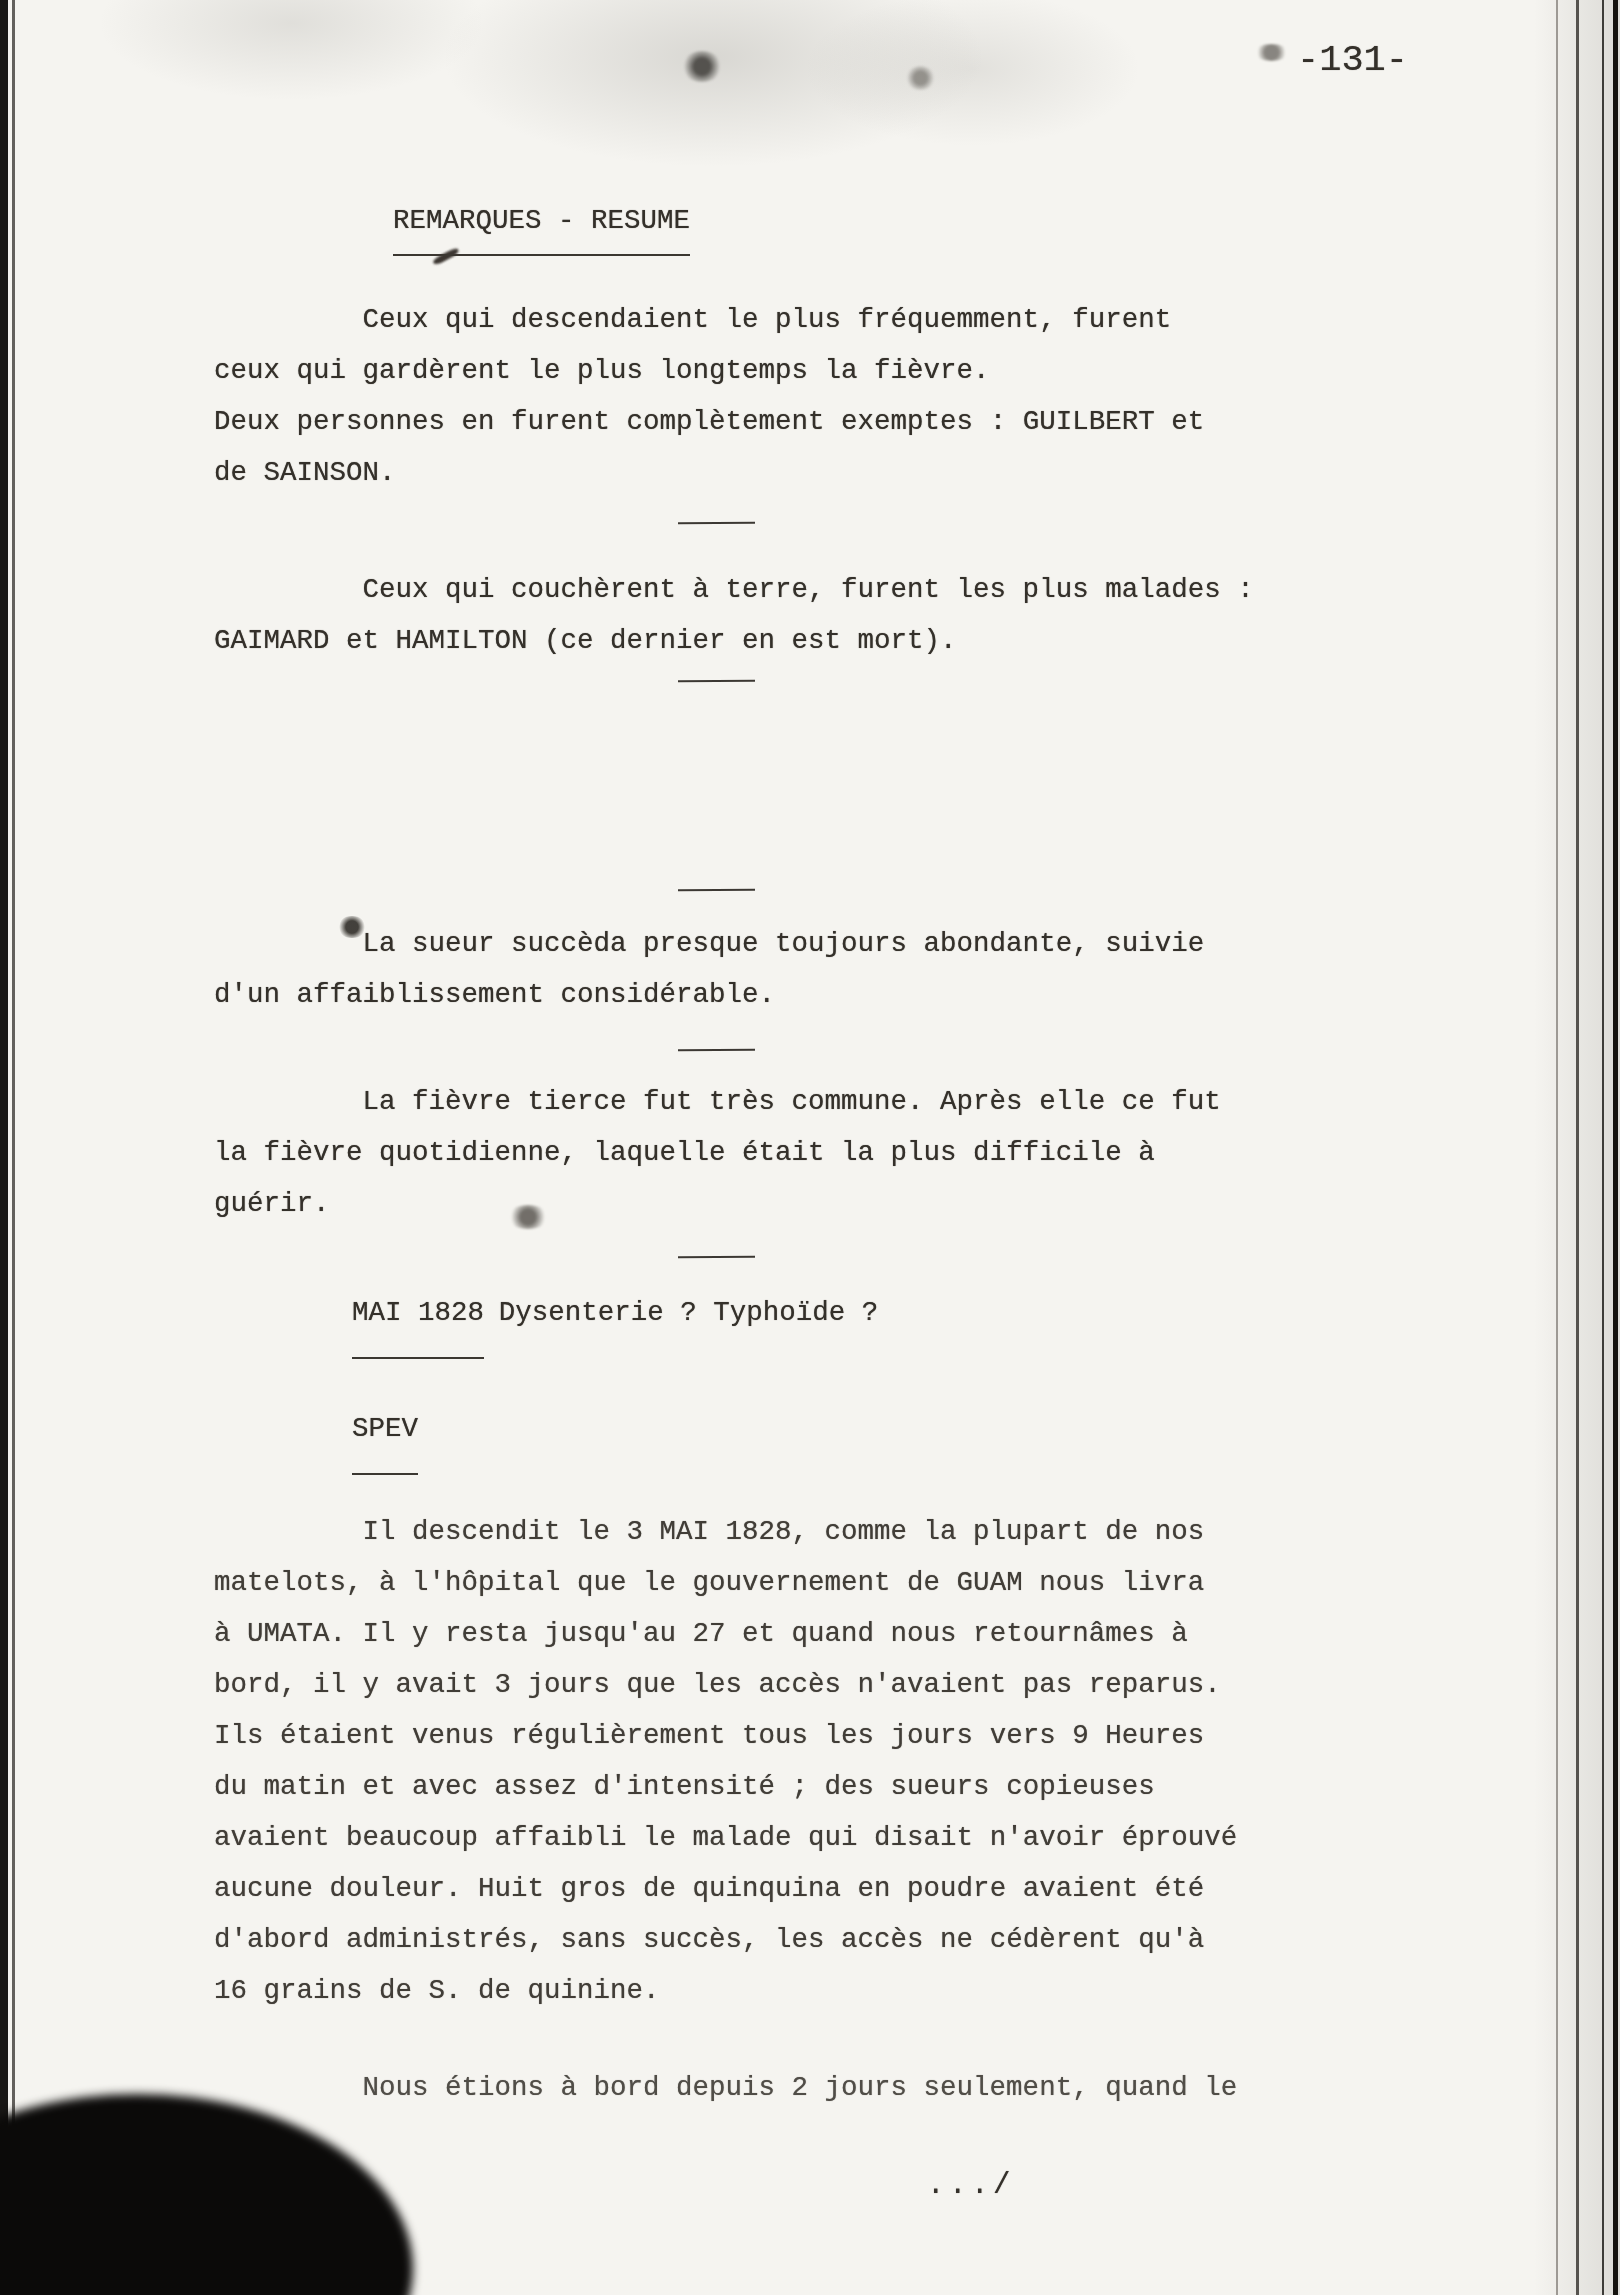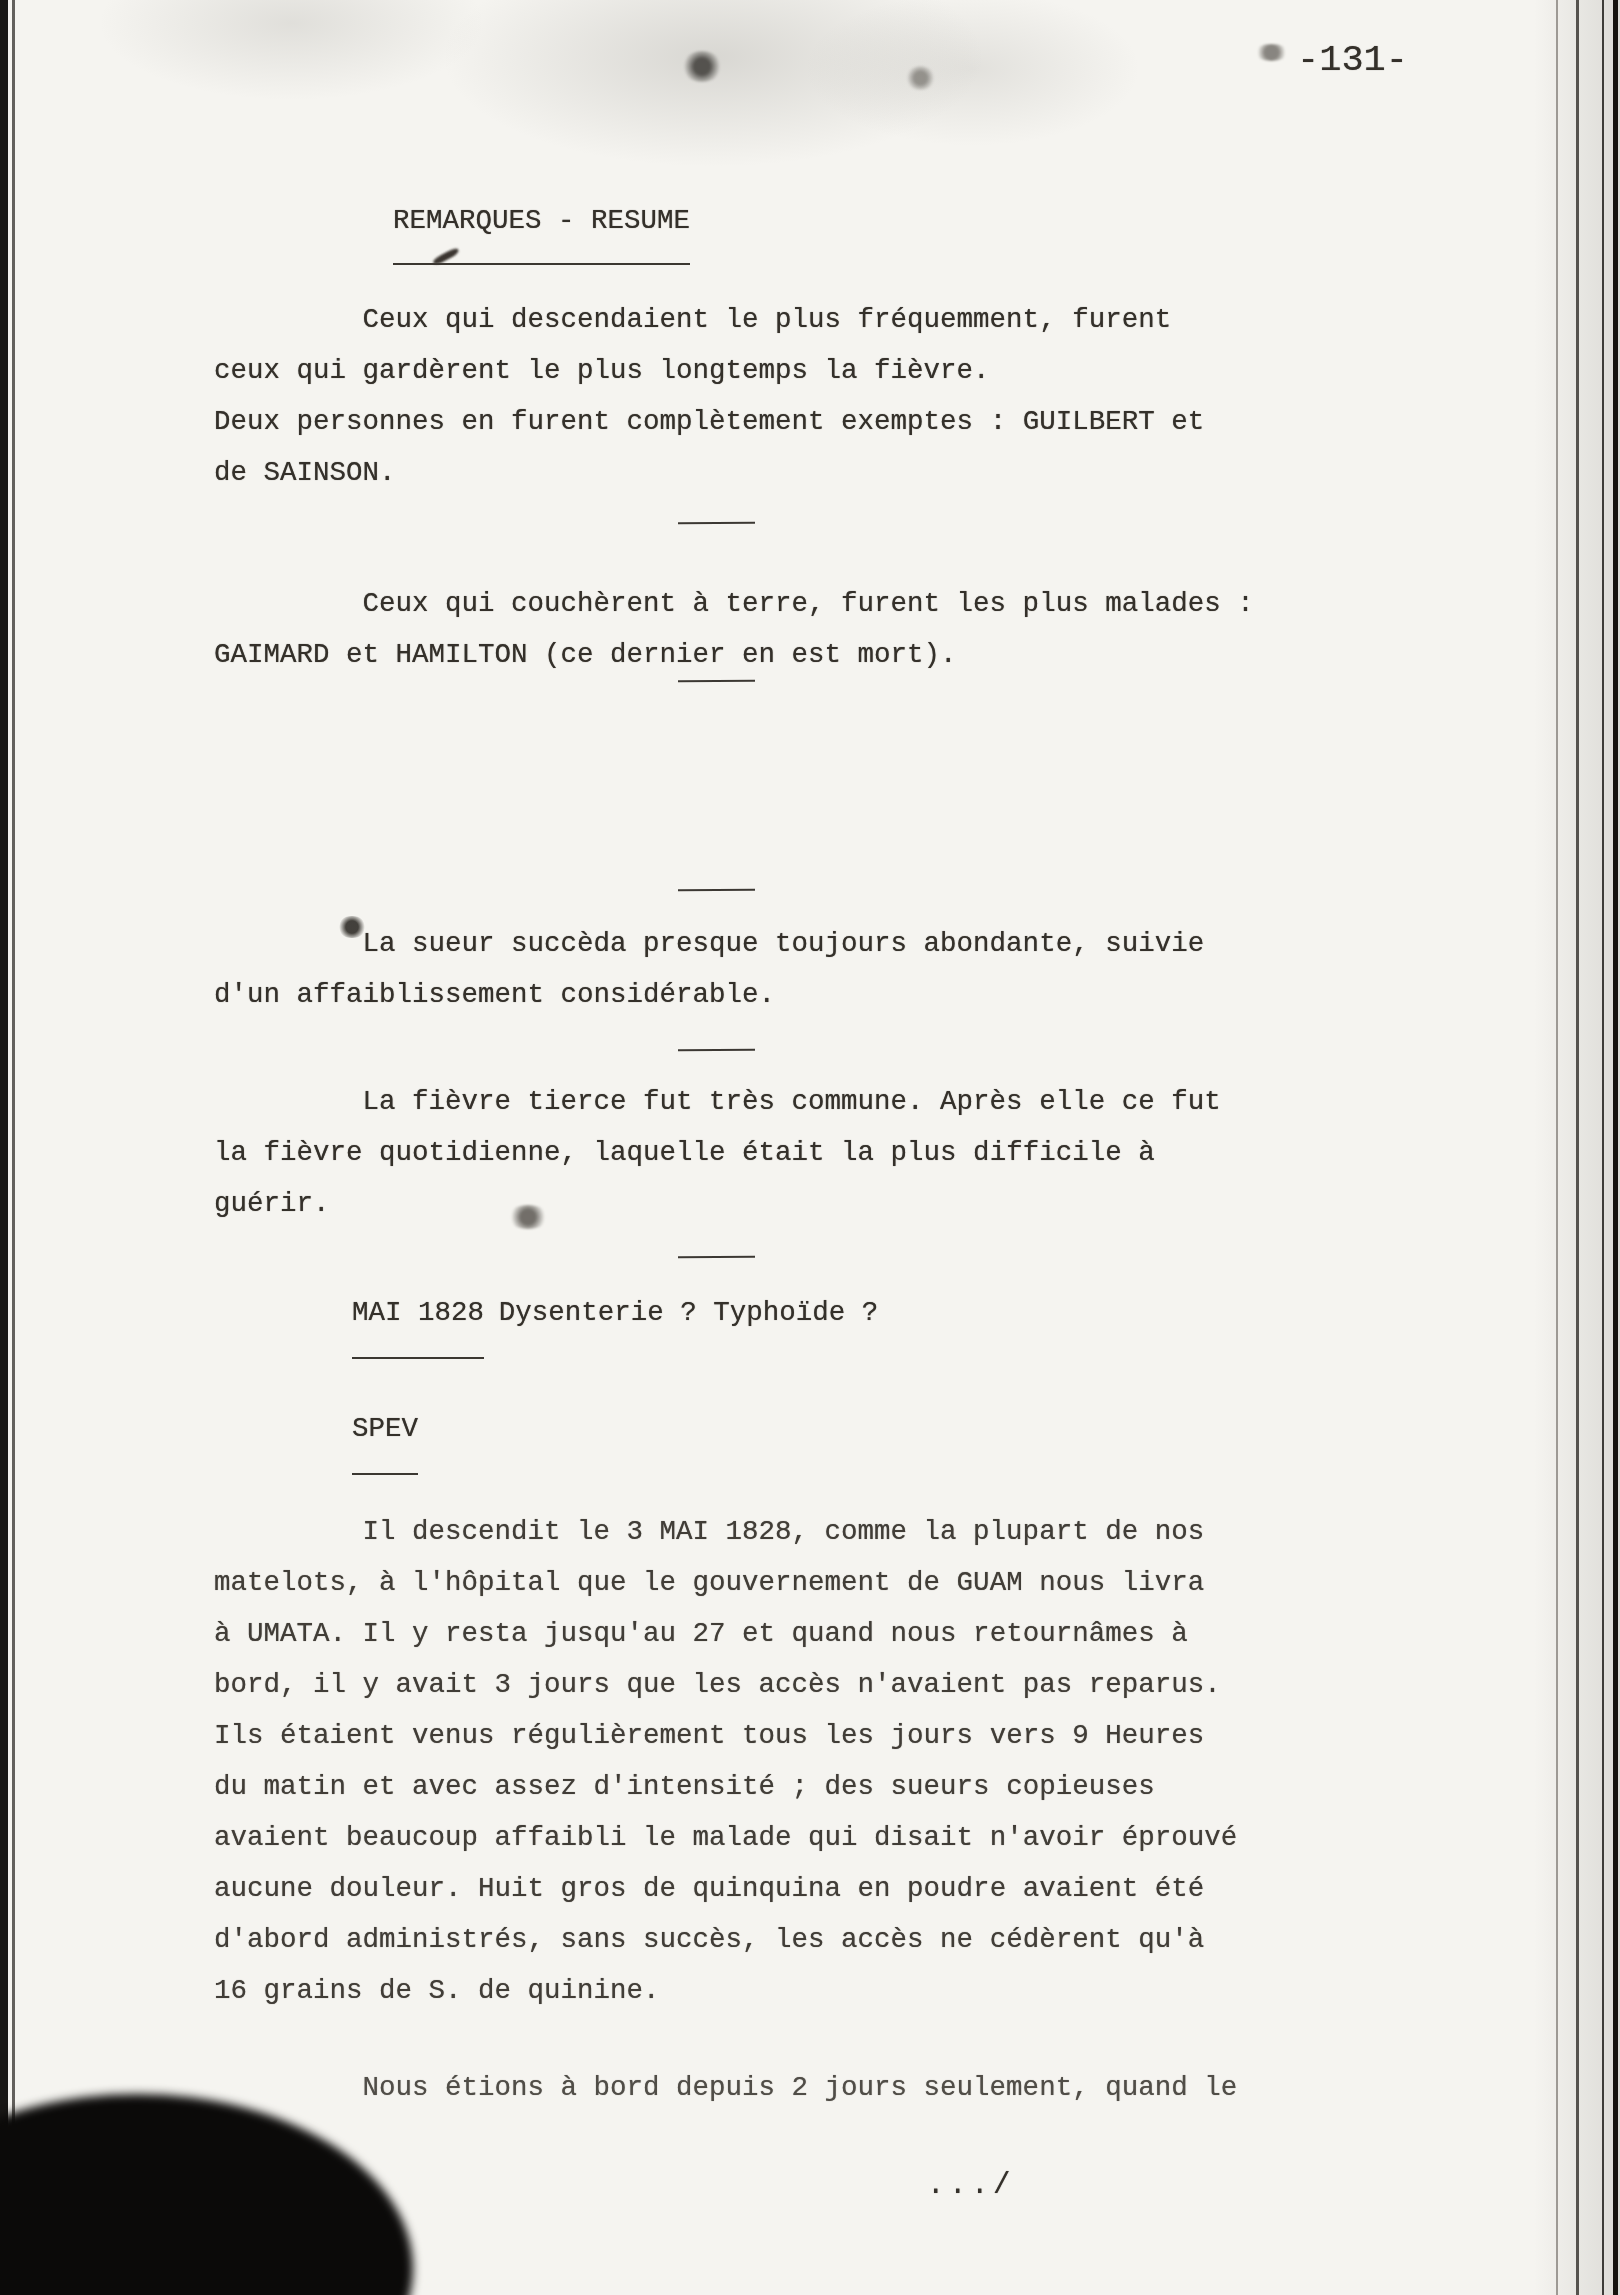--- a/index.html
+++ b/index.html
@@ -13,21 +13,21 @@
       #f5f4f0;
     font-family:"Liberation Mono","DejaVu Sans Mono",monospace;
     color:#34302a;
   }
   .txt{ text-shadow:0 0 0.9px rgba(52,48,42,.75); }
   .content{position:absolute;left:214px;top:0;width:1111px;height:100%;font-size:27.5px;line-height:51px;}
   .para{position:absolute;left:0;margin:0;white-space:pre-wrap;}
   .ind{text-indent:9ch;}
   .soft{filter:blur(0.4px);opacity:.93;}
   .softer{filter:blur(0.6px);opacity:.85;}
-  .title{position:absolute;left:179px;top:195px;border-bottom:2.8px solid #3b3731;padding-bottom:17px;filter:blur(0.3px);}
+  .title{position:absolute;left:179px;top:195px;border-bottom:2.8px solid #3b3731;padding-bottom:8px;filter:blur(0.3px);}
   .und{border-bottom:2.8px solid #3b3731;padding-bottom:19px;display:inline-block;}
   .rest{margin-left:14.7px;}
   .sep{position:absolute;left:464px;width:77px;height:0;border-top:2.8px solid #3c3833;transform:rotate(-0.3deg);}
   .pagenum{position:absolute;left:1297px;top:39px;font-size:37px;}
   .continuation{position:absolute;left:927px;top:2169px;font-size:29px;letter-spacing:4.6px;}
   .heading{position:absolute;font-size:27.5px;line-height:51px;}
 
   
   .edge-left{position:absolute;left:0;top:0;width:24px;height:100%;
     background:linear-gradient(90deg,#191816 0 8.3px, rgba(25,24,22,0) 8.3px 12px, rgba(50,47,43,.75) 12px 14.7px, transparent 14.7px);}
@@ -68,21 +68,21 @@
   <div class="content">
 
     <div class="title txt">REMARQUES - RESUME</div>
 
     <p class="para ind txt" style="top:294px">Ceux qui descendaient le plus fréquemment, furent
 ceux qui gardèrent le plus longtemps la fièvre.
 Deux personnes en furent complètement exemptes : GUILBERT et
 de SAINSON.</p>
     <div class="sep" style="top:522px"></div>
 
-    <p class="para ind txt" style="top:578px">Ceux qui couchèrent à terre, furent les plus malades :
+    <p class="para ind txt" style="top:564px">Ceux qui couchèrent à terre, furent les plus malades :
 GAIMARD et HAMILTON (ce dernier en est mort).</p>
     <div class="sep" style="top:680px"></div>
 
     <div class="sep" style="top:889px"></div>
 
     <p class="para ind txt" style="top:918px">La sueur succèda presque toujours abondante, suivie
 d'un affaiblissement considérable.</p>
     <div class="sep" style="top:1049px"></div>
 
     <p class="para ind txt" style="top:1076px">La fièvre tierce fut très commune. Après elle ce fut

